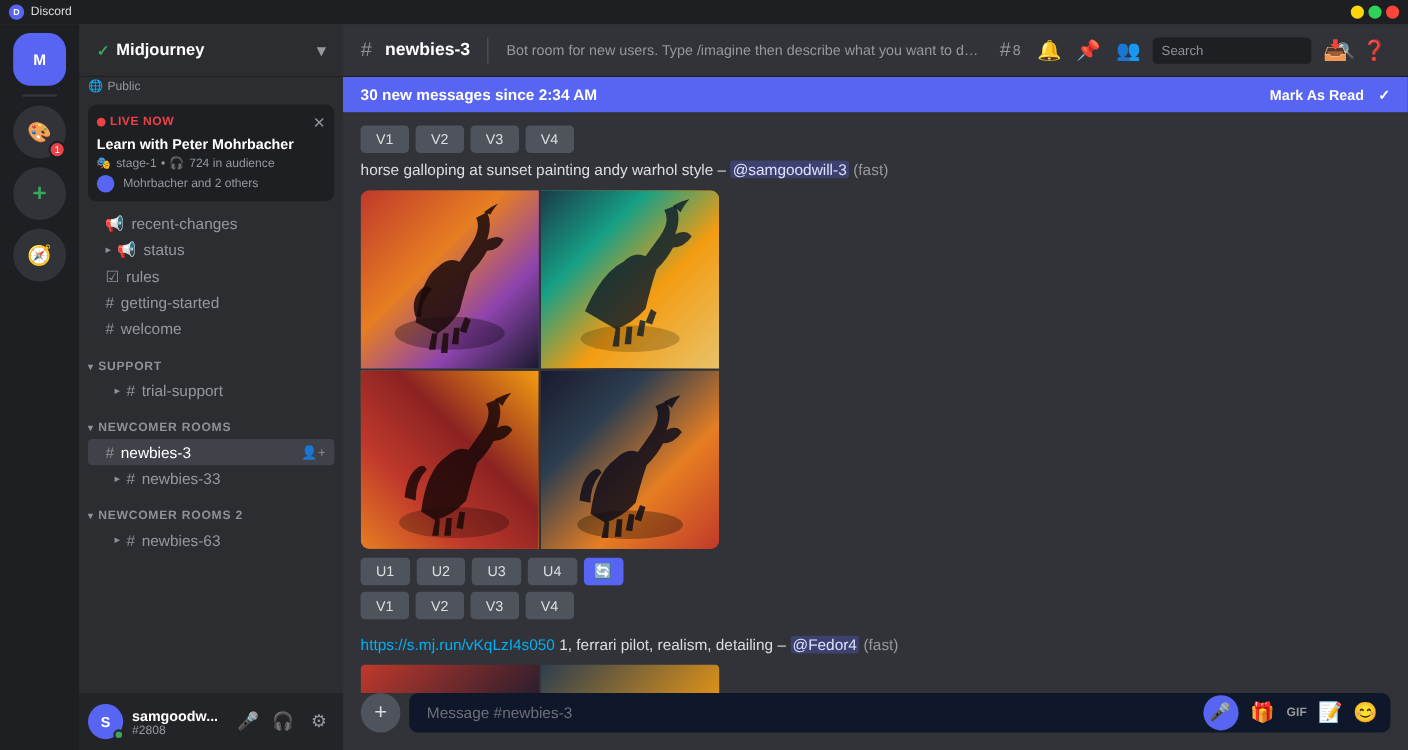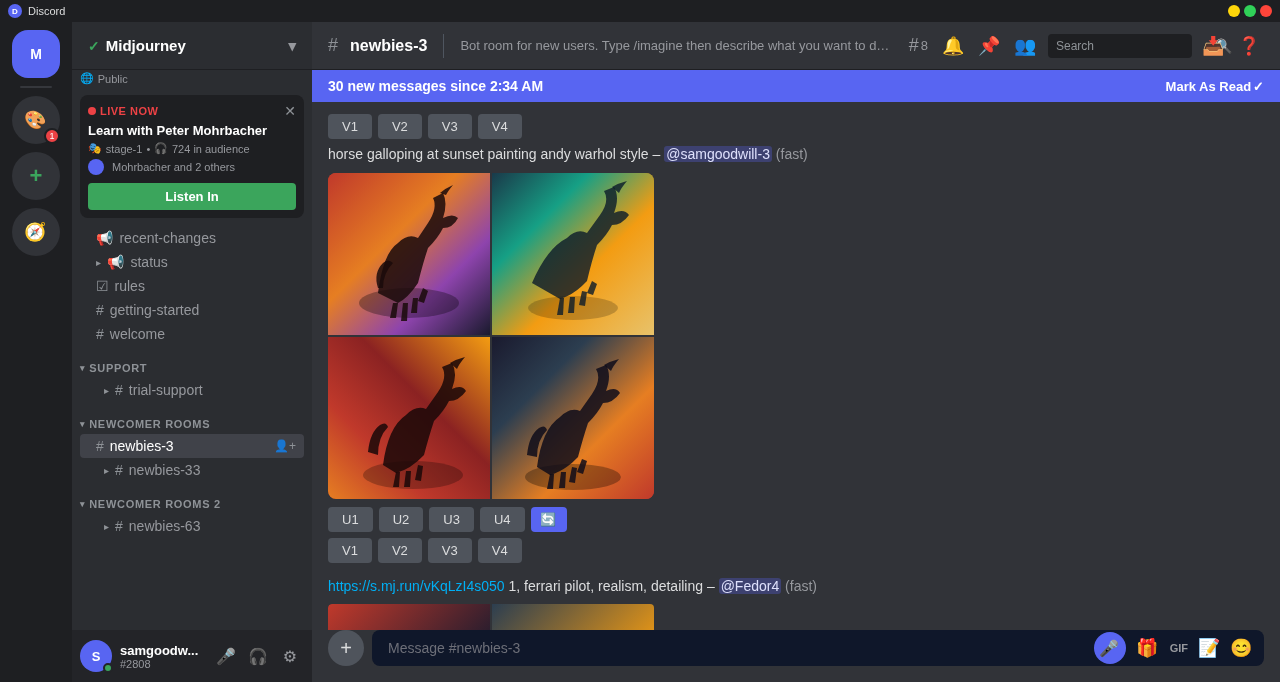--- a/index.html
+++ b/index.html
@@ -73,21 +73,21 @@
     .search-bar { background: #1e1f22; border-radius: 4px; display: flex; align-items: center; padding: 2px 8px; gap: 4px; width: 144px; height: 24px; }
     .search-input { background: none; border: none; outline: none; color: #dcddde; font-size: 12px; flex: 1; }
     .search-input::placeholder { color: #8e9297; }
 
     
     .messages-area { flex: 1; overflow-y: auto; padding: 0 0 8px 0; }
 
     
     .new-messages-banner { background: #5865f2; display: flex; align-items: center; justify-content: space-between; padding: 8px 16px; margin-bottom: 8px; cursor: pointer; }
     .new-messages-text { font-size: 14px; font-weight: 600; color: white; }
-    .mark-as-read-btn { background: none; border: none; cursor: pointer; color: white; font-size: 13px; font-weight: 600; display: flex; align-items: center; gap: 2px; }
+    .mark-as-read-btn { background: none; border: none; cursor: pointer; color: white; font-size: 13px; font-weight: 600; display: flex; align-items: center; gap: 13px; }
 
     
     .message-group { padding: 4px 16px; }
     .message-content-text { color: #dcddde; font-size: 14px; margin-bottom: 8px; line-height: 1.4; }
     .message-content-text .link { color: #00aff4; cursor: pointer; }
     .message-content-text .mention { color: #dee0fc; background: rgba(88, 101, 242, 0.3); border-radius: 3px; padding: 0 2px; cursor: pointer; }
     .message-content-text .bold { font-weight: 400; }
     .message-content-text .fast-tag { color: #96989d; }
 
     
@@ -177,21 +177,20 @@
         <span>🎭</span>
         <span>stage-1</span>
         <span>•</span>
         <span>🎧</span>
         <span>724 in audience</span>
       </div>
       <div class="live-meta" style="margin-top:4px;">
         <span style="background:#5865f2;width:16px;height:16px;border-radius:50%;display:inline-block;"></span>
         <span style="margin-left:4px;">Mohrbacher and 2 others</span>
       </div>
-      <button class="listen-btn">Listen In</button>
     </div>
 
     <div class="channel-list">
 
       <div class="channel-item">
         <span class="channel-icon">📢</span>
         <span class="channel-name">recent-changes</span>
       </div>
       <div class="channel-item">
         <span style="font-size:10px;color:#8e9297;">▸</span>

